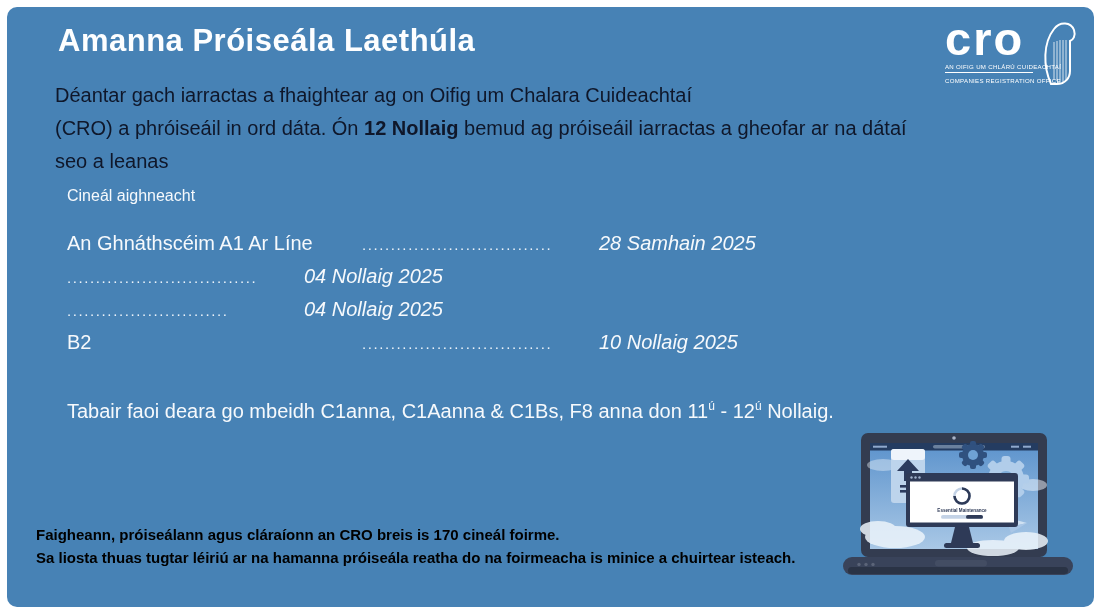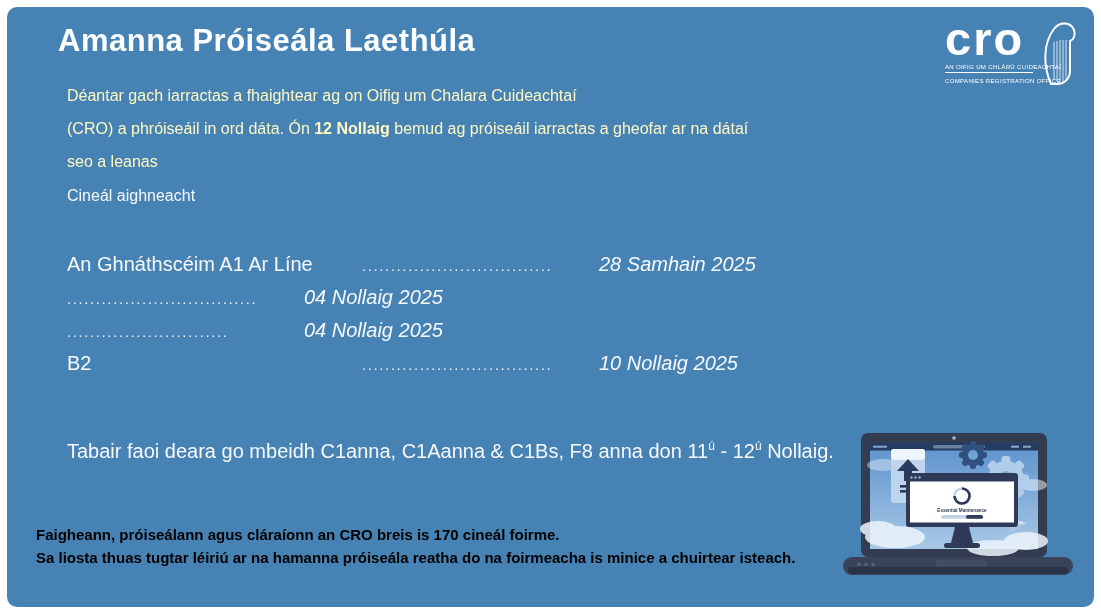--- a/index.html
+++ b/index.html
@@ -14,30 +14,30 @@
     color:#fdfeff;
   }
   
   .logo { left:938px; top:11px; display:flex; align-items:flex-start; }
   .logo-textcol { display:flex; flex-direction:column; width:90px; }
   .logo-cro { font-size:47px; line-height:42px; font-weight:700; letter-spacing:2px; color:#ffffff; }
   .logo-sub { margin-top:3px; font-size:6.1px; letter-spacing:.3px; white-space:nowrap; color:#ffffff; }
   .logo-rule { height:1px; background:#ffffff; margin:1.5px 0; width:88px; }
   .logo-harp { margin-left:5px; margin-top:3px; }
   
-  .intro { left:60px; top:72px; font-size:16px; line-height:33px; color:#fef9c3; }
+  .intro { left:48px; top:72px; font-size:20px; line-height:33px; color:#0f172a; }
   .bold { font-weight:700; }
   .list-heading { left:60px; top:180px; font-size:16px; color:#f6f9fc; }
   
-  .list { left:60px; top:241px; font-size:20px; line-height:33px; color:#f6f9fc; }
+  .list { left:60px; top:220px; font-size:20px; line-height:33px; color:#f6f9fc; }
   .row { display:flex; height:33px; align-items:baseline; }
   .row .label { width:295px; }
   .row .dots { width:237px; font-size:15px; letter-spacing:1.6px; overflow:hidden; white-space:nowrap; color:#eef4fa; }
   .row .date { white-space:nowrap;font-style:italic; }
-  .note { left:60px; top:392px; font-size:20px; color:#f6f9fc;margin-top:40px; }
+  .note { left:60px; top:392px; font-size:20px; color:#f6f9fc; }
   .note sup { font-size:12px; vertical-align:super; }
   .footer { left:29px; top:517px; font-size:15px; font-weight:700; line-height:22.5px; color:#000000; }
   .laptop { left:836px; top:426px; }
 </style>
 </head>
 <body>
 
 <div class="panel">
 
   <div class="abs logo">

